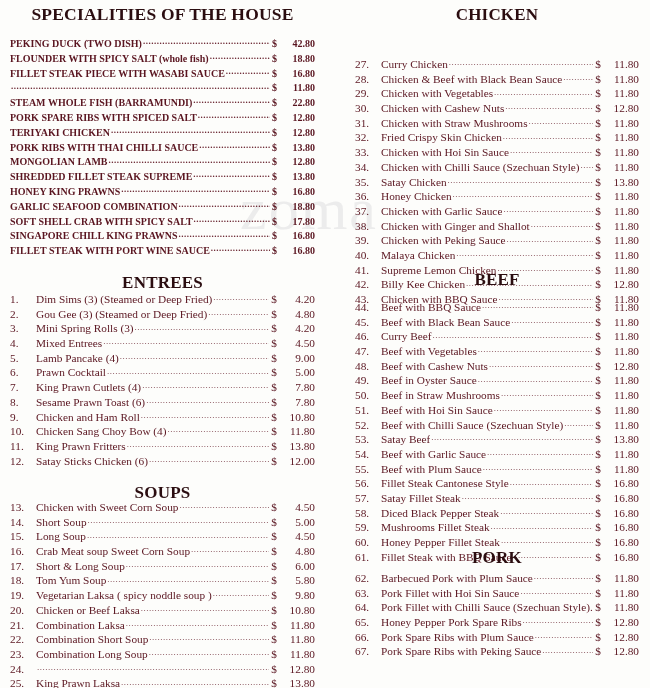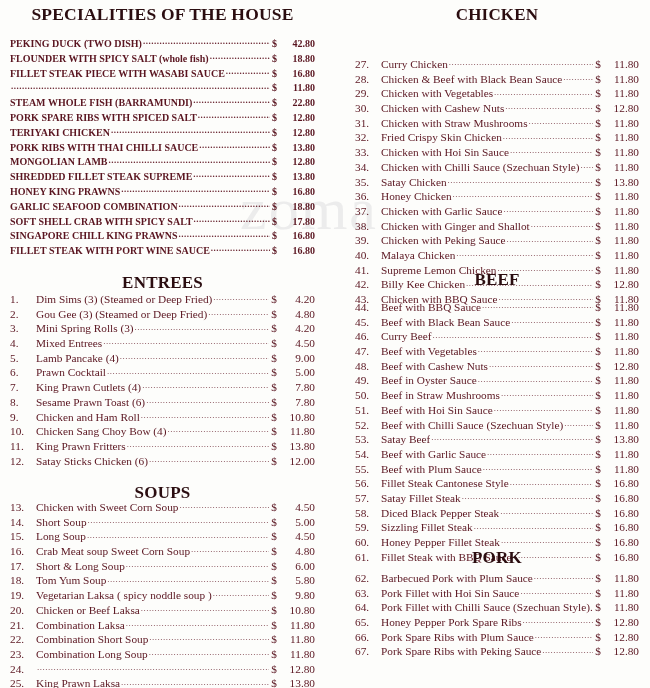--- a/index.html
+++ b/index.html
@@ -547,21 +547,21 @@
       </div>
       <div class="row">
         <span class="num">58.</span>
         <span class="name">Diced Black Pepper Steak</span>
         <span class="dots"></span>
         <span class="cur">$</span>
         <span class="price">16.80</span>
       </div>
       <div class="row">
         <span class="num">59.</span>
-        <span class="name">Sizzling  Fillet Steak</span>
+        <span class="name">Mushrooms  Fillet Steak</span>
         <span class="dots"></span>
         <span class="cur">$</span>
         <span class="price">16.80</span>
       </div>
       <div class="row">
         <span class="num">60.</span>
         <span class="name">Honey Pepper Fillet Steak</span>
         <span class="dots"></span>
         <span class="cur">$</span>
         <span class="price">16.80</span>

